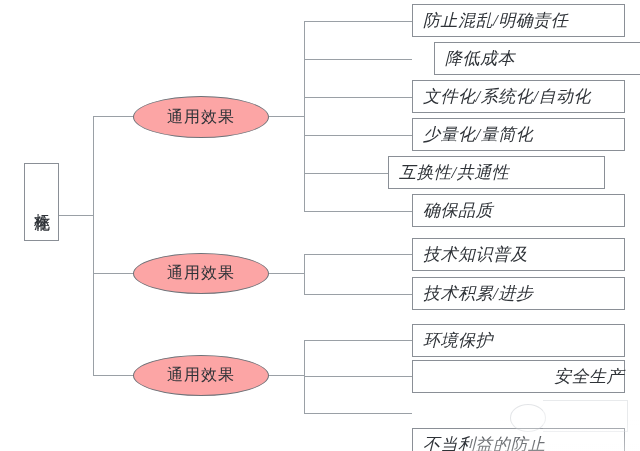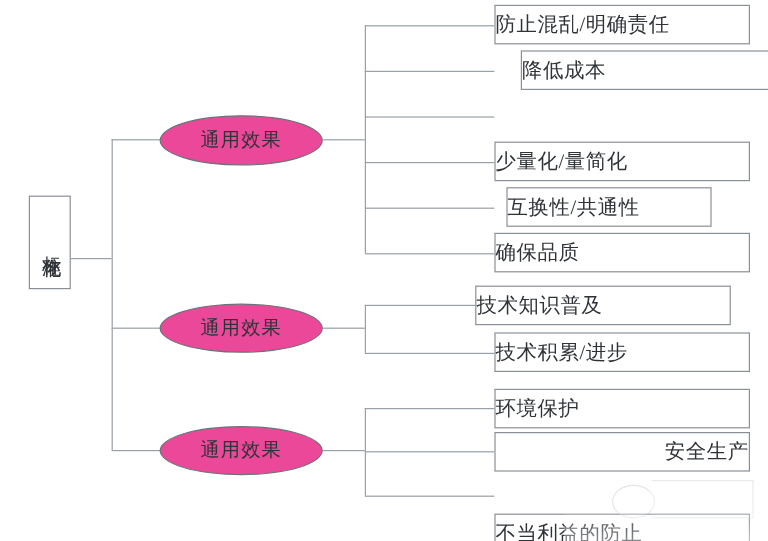--- a/index.html
+++ b/index.html
@@ -16,23 +16,25 @@
     position:absolute;
     box-sizing:border-box;
     border:1px solid #8a8f96;
     background:#ffffff;
     color:#2f3338;
     display:flex;
     align-items:center;
     z-index:3;
   }
   .leaf-box{
+    padding-left:10px;
     font-size:17px;
     letter-spacing:.5px;
     white-space:nowrap;
+    font-style:italic;
   }
 
   
   .root-box{
     left:24px;top:163px;width:35px;height:78px;
     justify-content:center;
     z-index:4;
   }
   .root-label{
     writing-mode:vertical-rl;
@@ -42,21 +44,21 @@
     letter-spacing:1px;
     color:#2f3338;
   }
 
   
   .ellipse{
     position:absolute;
     box-sizing:border-box;
     border:1px solid #6d7278;
     border-radius:50%;
-    background:#ec4899;
+    background:#fca5a5;
     display:flex;align-items:center;justify-content:center;
     font-size:16px;
     color:#2f3338;
     letter-spacing:1px;
     z-index:4;
   }
 
   
   .hline{position:absolute;height:0;border-top:1px solid #9aa0a6;z-index:1;}
   .vline{position:absolute;width:0;border-left:1px solid #9aa0a6;z-index:1;}
@@ -122,40 +124,43 @@
   <div class="hline" style="left:304px;top:135px;width:108px;"></div>
   <div class="hline" style="left:304px;top:173px;width:108px;"></div>
   <div class="hline" style="left:304px;top:211px;width:108px;"></div>
 
   <div class="node-box leaf-box" style="left:412px;top:4px;width:213px;height:33px;">
     <span>防止混乱/明确责任</span>
   </div>
   <div class="node-box leaf-box" style="left:434px;top:42px;width:213px;height:33px;">
     <span>降低成本</span>
   </div>
+  <div class="node-box leaf-box" style="left:412px;top:80px;width:213px;height:33px;">
+    <span>文件化/系统化/自动化</span>
+  </div>
   <div class="node-box leaf-box" style="left:412px;top:118px;width:213px;height:33px;">
     <span>少量化/量简化</span>
   </div>
-  <div class="node-box leaf-box" style="left:422px;top:156px;width:171px;height:33px;">
+  <div class="node-box leaf-box" style="left:388px;top:156px;width:217px;height:33px;">
     <span>互换性/共通性</span>
   </div>
   <div class="node-box leaf-box" style="left:412px;top:194px;width:213px;height:33px;text-align:center;">
     <span>确保品质</span>
   </div>
 
   <div class="ellipse" style="left:133px;top:253px;width:136px;height:41px;">
     <span>通用效果</span>
   </div>
 
   <div class="hline" style="left:269px;top:273px;width:35px;"></div>
   <div class="vline" style="left:304px;top:254px;height:40px;"></div>
   <div class="hline" style="left:304px;top:254px;width:108px;"></div>
   <div class="hline" style="left:304px;top:294px;width:108px;"></div>
 
-  <div class="node-box leaf-box" style="left:396px;top:238px;width:213px;height:33px;">
+  <div class="node-box leaf-box" style="left:412px;top:238px;width:213px;height:33px;">
     <span>技术知识普及</span>
   </div>
   <div class="node-box leaf-box" style="left:412px;top:277px;width:213px;height:33px;">
     <span>技术积累/进步</span>
   </div>
 
   <div class="ellipse" style="left:133px;top:355px;width:136px;height:41px;">
     <span>通用效果</span>
   </div>
 

